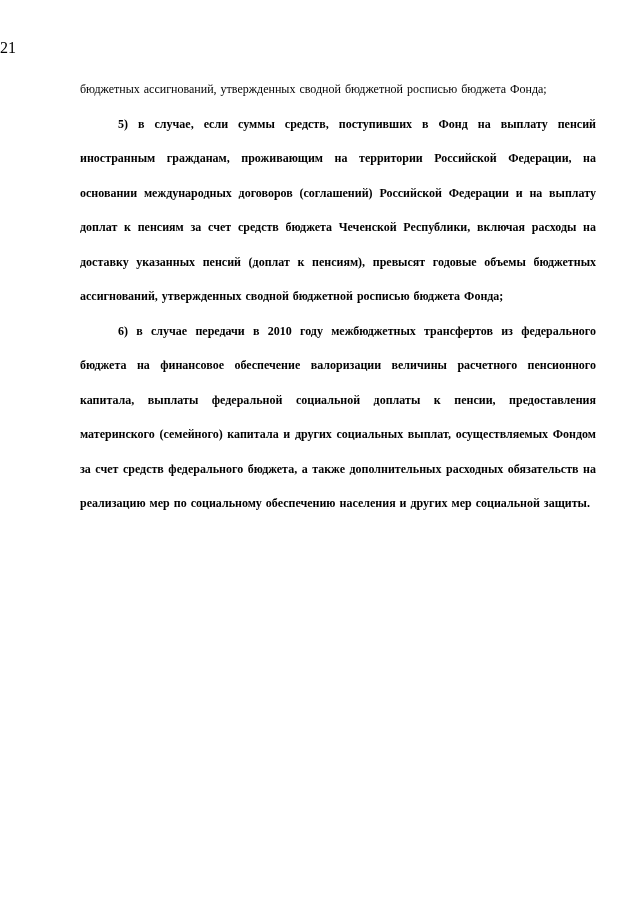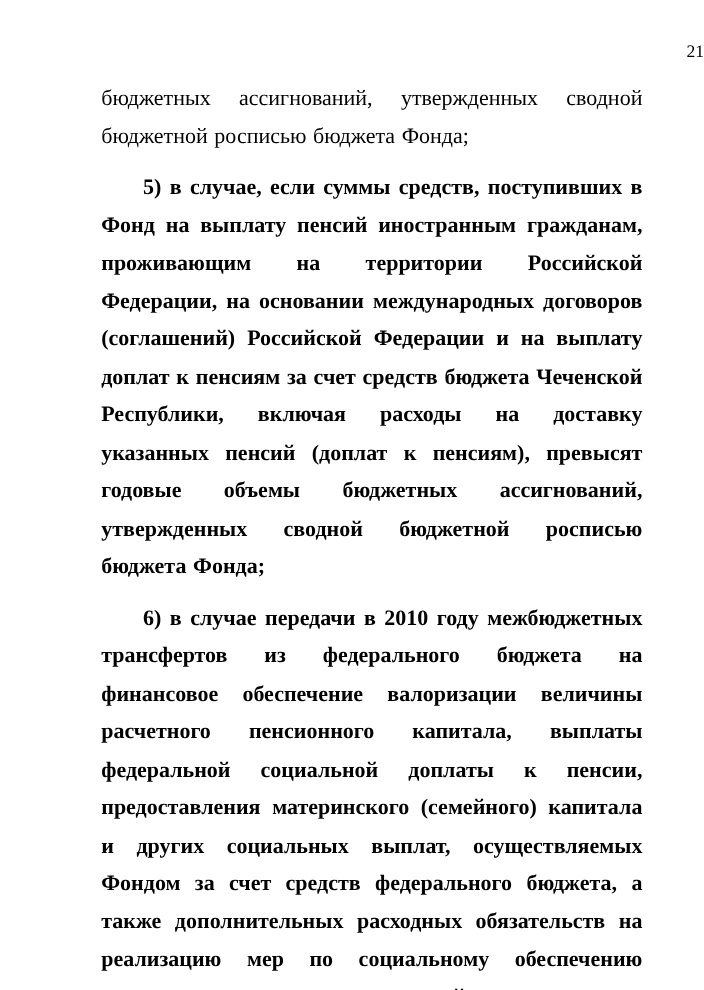--- a/index.html
+++ b/index.html
@@ -12,32 +12,32 @@
     width: 640px;
     height: 900px;
     background: #ffffff;
     box-sizing: border-box;
     padding-top: 38px;
     font-family: "Liberation Serif", "DejaVu Serif", serif;
     color: #000000;
     overflow: hidden;
   }
   .page-number {
-    text-align: right;
+    text-align: left;
     font-size: 16px;
     line-height: 20px;
     margin: 0 0 14px 0;
   }
   .content {
     box-sizing: border-box;
     padding: 0 44px 0 80px;
   }
   .para {
-    margin: 12px;
-    font-size: 20px;
+    margin: 0;
+    font-size: 12px;
     line-height: 34.5px;
     text-align: justify;
     text-align-last: left;
     word-spacing: 1px;
   }
   .para.indent {
     text-indent: 38px;
     font-weight: bold;
   }
 </style>

